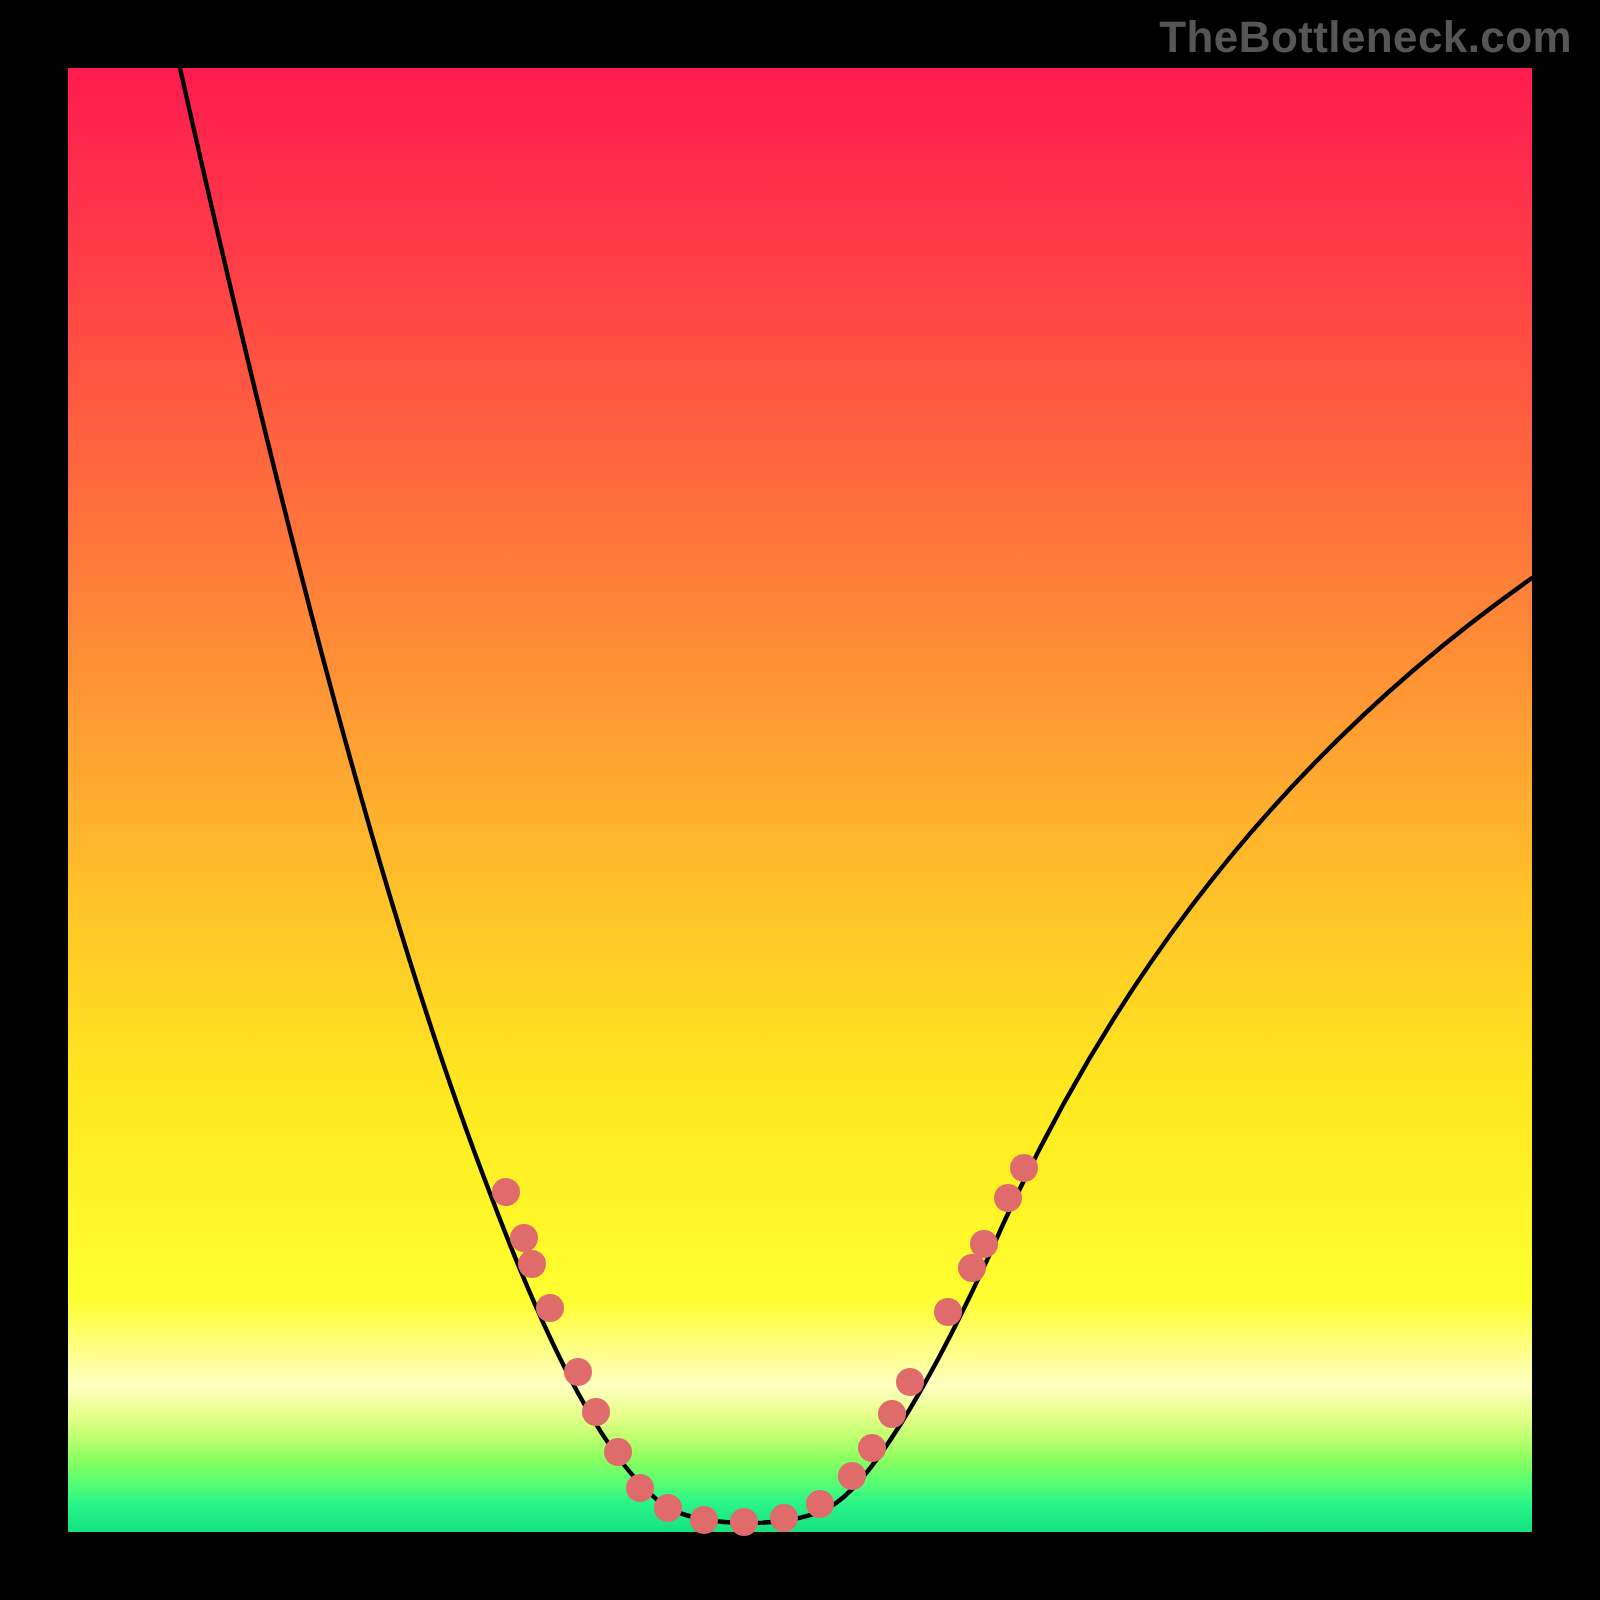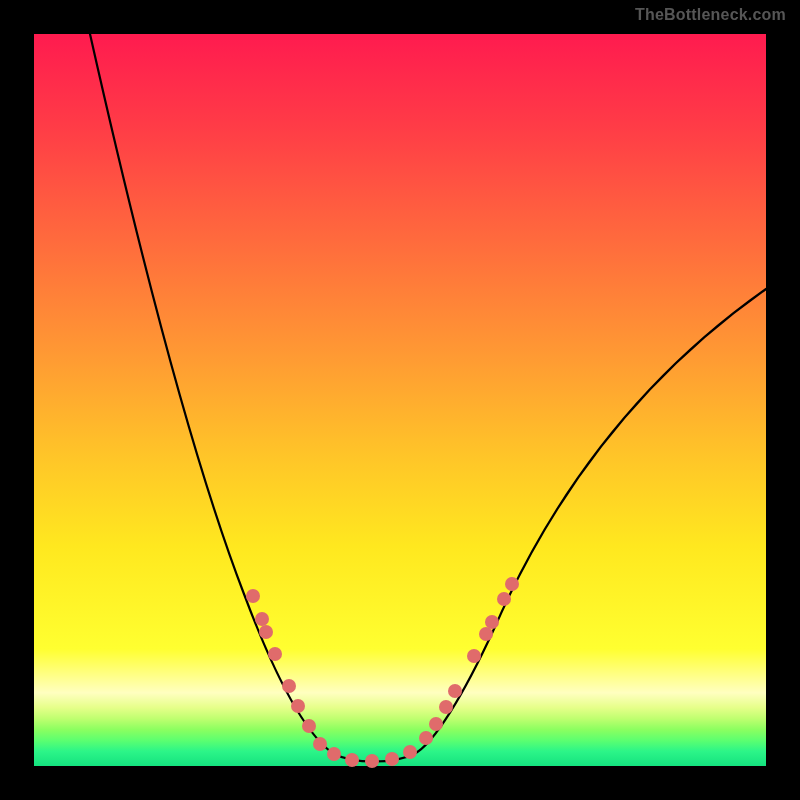--- a/index.html
+++ b/index.html
@@ -42,21 +42,21 @@
       #5cff70 96.5%,
       #2cf588 98%,
       #14e27f 100%
     );
   }
   .watermark {
     position: absolute;
     top: 6px;
     right: 14px;
     font-family: Arial, Helvetica, sans-serif;
-    font-size: 16px;
+    font-size: 22px;
     font-weight: 600;
     color: #565656;
     letter-spacing: 0.2px;
     user-select: none;
   }
   .curve-svg {
     position: absolute;
     left: 34px;
     top: 34px;
     width: 732px;

